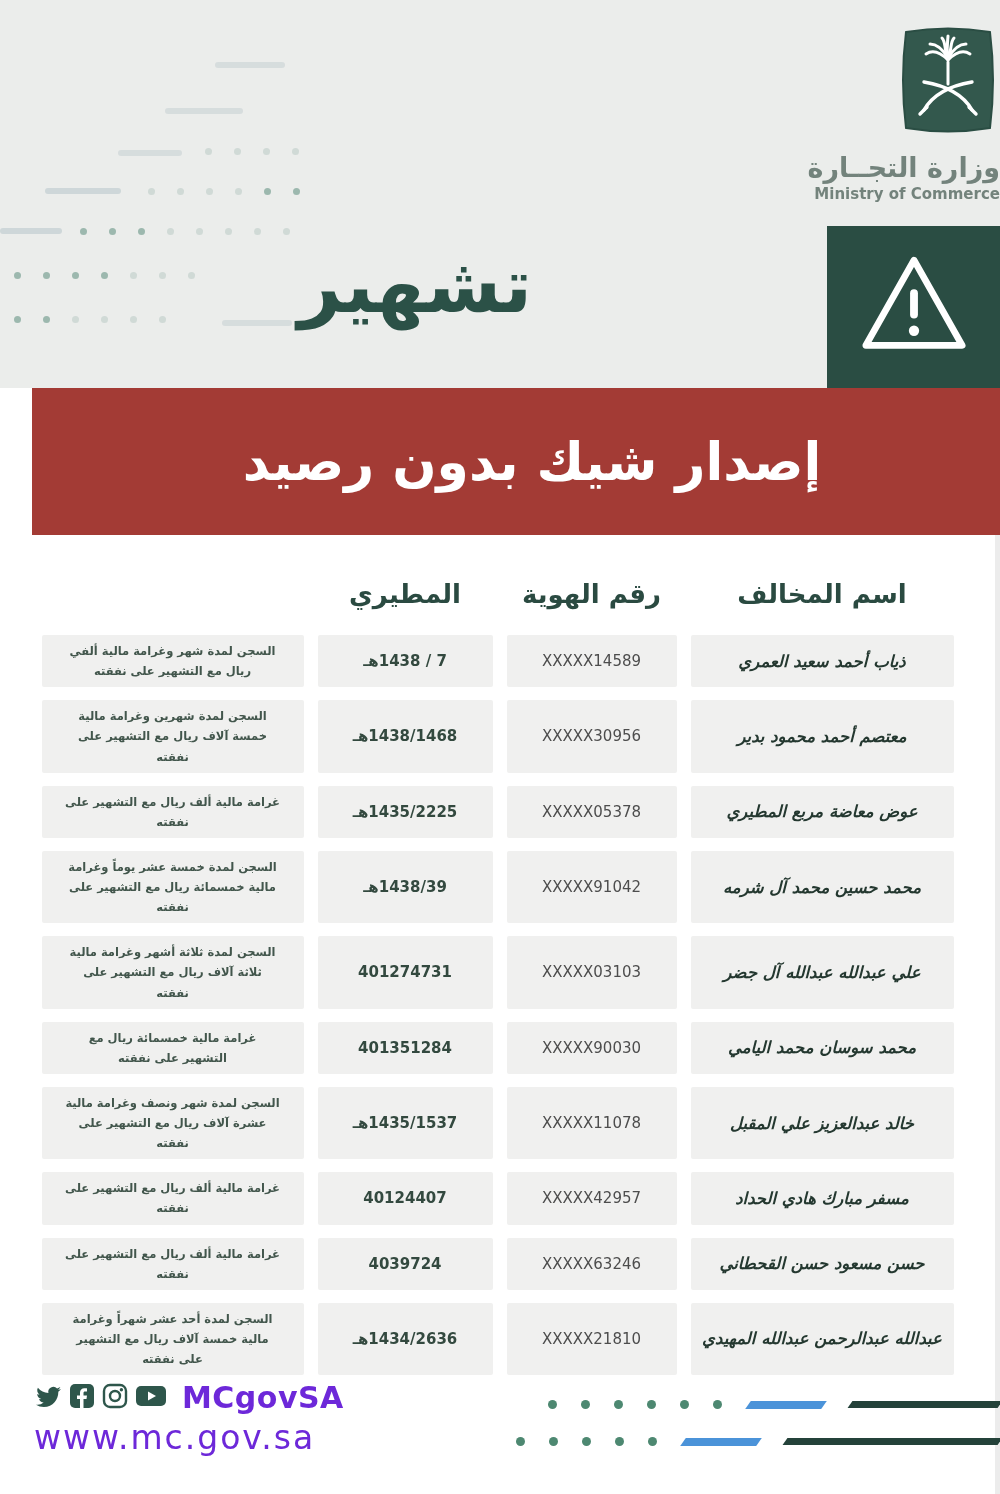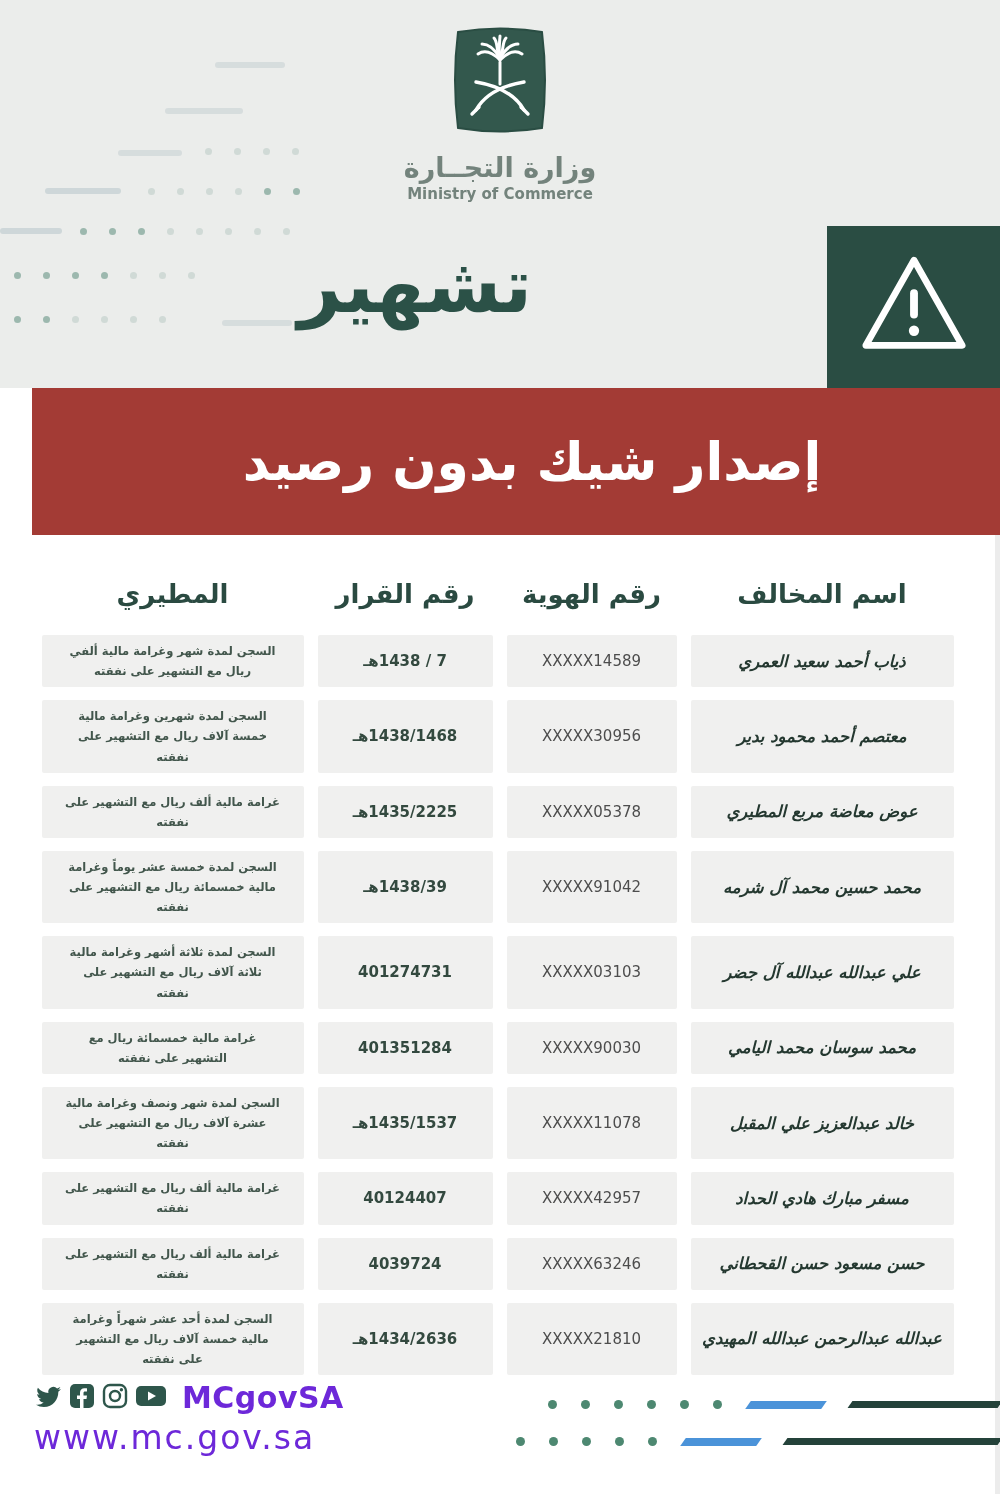--- a/index.html
+++ b/index.html
@@ -7,21 +7,21 @@
   .page{position:relative; width:1000px; height:1494px; margin:0 auto; background:#ffffff; overflow:hidden;}
 
   
   .header{position:absolute; top:0; left:0; width:1000px; height:388px; background:#ebedeb; overflow:hidden;}
   .bg-pattern{position:absolute; inset:0; pointer-events:none;}
   .bg-pattern .faint-dash{position:absolute; height:6px; border-radius:3px; background:rgba(140,165,175,.22);}
   .bg-pattern .dot-row{position:absolute; display:flex; gap:22px;}
   .bg-pattern .dot-row i{width:7px; height:7px; border-radius:50%; background:rgba(70,120,105,.16); display:block;}
   .bg-pattern .dot-row i.strong{background:rgba(60,120,100,.45);}
 
-  .logo-block{position:absolute; top:24px; left:0; width:1000px; text-align:center;}
+  .logo-block{position:absolute; top:24px; left:0; width:1000px; text-align:right;}
   .logo-flag{display:inline-block;}
   .logo-ar{margin-top:8px; font-size:27px; font-weight:700; color:#73837c; letter-spacing:1px;}
   .logo-en{margin-top:2px; font-size:15px; font-weight:700; color:#73837c;}
 
   .page-title{position:absolute; top:248px; left:0; width:830px; text-align:center;
               font-size:76px; font-weight:800; color:#2b5147; line-height:1;}
 
   .warning-box{position:absolute; top:226px; left:827px; width:173px; height:162px;
                background:#2a4d43; display:flex; align-items:center; justify-content:center;}
 
@@ -156,21 +156,20 @@
   </div>
 
   <div class="banner">
     <div class="banner-text">إصدار شيك بدون رصيد</div>
   </div>
 
   <div class="table-wrap">
     <div class="grid table-head">
       <div class="th">اسم المخالف</div>
       <div class="th">رقم الهوية</div>
-      <div class="th">رقم القرار</div>
       <div class="th">المطيري</div>
     </div>
     <div class="table-body">
     <div class="grid">
       <div class="cell name">ذياب أحمد سعيد العمري</div>
       <div class="cell idnum">XXXXX14589</div>
       <div class="cell decision">7 / 1438هـ</div>
       <div class="cell penalty">
             <span>السجن لمدة شهر وغرامة مالية ألفي ريال مع التشهير على نفقته</span>
           </div>

